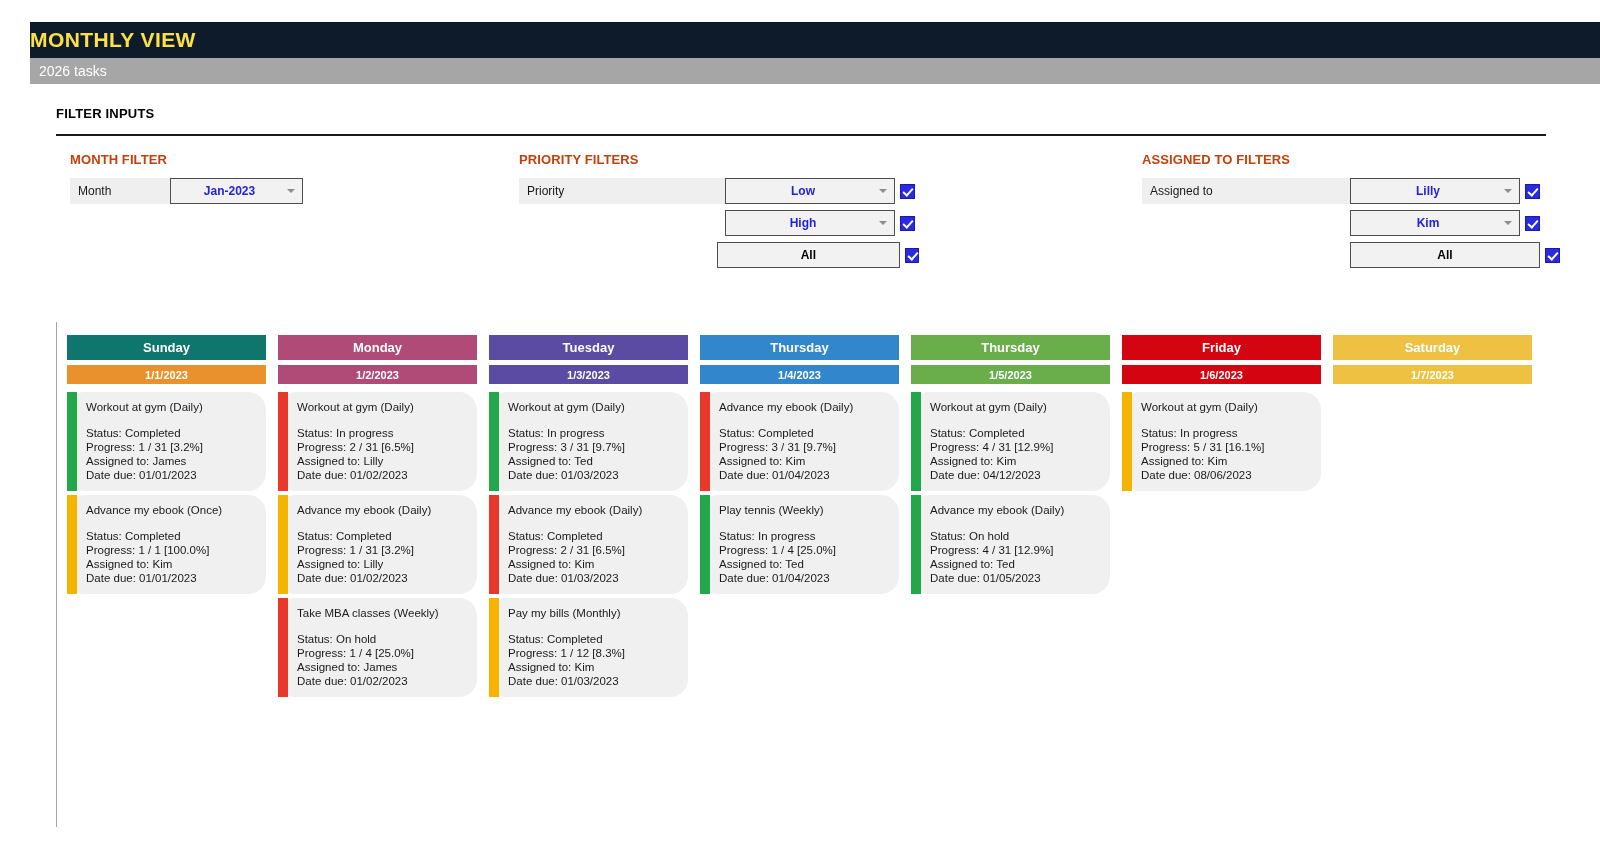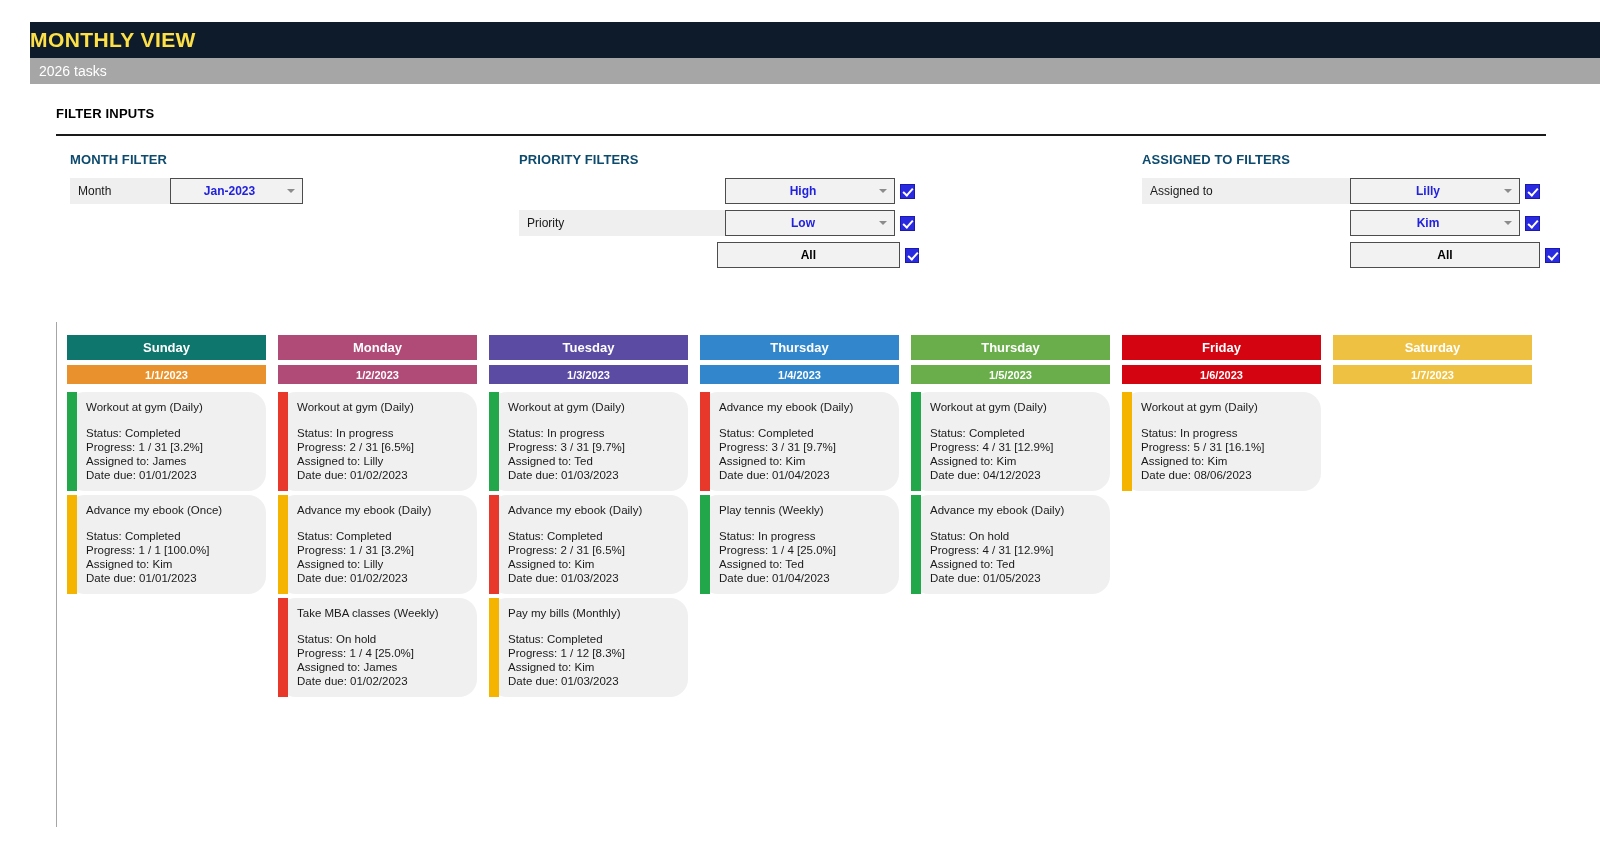--- a/index.html
+++ b/index.html
@@ -55,21 +55,21 @@
   }
   .filters-rule {
     border-bottom: 2px solid #1a1a1a;
     width: 1490px;
   }
 
   .filter-group { position: absolute; }
   .filter-group-title {
     font-size: 13px;
     font-weight: bold;
-    color: #0c4a6e;
+    color: #c2410c;
     margin-bottom: 11px;
     letter-spacing: 0.1px;
   }
 
   .filter-row { display: flex; align-items: stretch; margin-bottom: 6px; }
 
   .filter-label {
     background: #efefef;
     font-size: 12px;
     color: #1a1a1a;
@@ -202,32 +202,32 @@
       <span class="dd-value">Jan-2023</span>
       <span class="dd-arrow"></span>
     </div>
   </div>
 </div>
 
 <div class="filter-group" style="left:519px; top:152px; width:400px;">
   <div class="filter-group-title">PRIORITY FILTERS</div>
 
   <div class="filter-row">
+    <div class="filter-label" style="width:206px;">Priority</div>
+    <div class="dropdown" style="width:170px;">
+      <span class="dd-value">Low</span>
+      <span class="dd-arrow"></span>
+    </div>
+    <div class="checkbox"></div>
+  </div>
+
+  <div class="filter-row">
     <div class="filter-label blank" style="width:206px;"></div>
     <div class="dropdown" style="width:170px;">
       <span class="dd-value">High</span>
-      <span class="dd-arrow"></span>
-    </div>
-    <div class="checkbox"></div>
-  </div>
-
-  <div class="filter-row">
-    <div class="filter-label" style="width:206px;">Priority</div>
-    <div class="dropdown" style="width:170px;">
-      <span class="dd-value">Low</span>
       <span class="dd-arrow"></span>
     </div>
     <div class="checkbox"></div>
   </div>
 
   <div class="filter-row">
     <div class="filter-label blank" style="width:206px;"></div>
     <div class="dropdown" style="width:190px;">
       <span class="dd-value plain">All</span>
     </div>

